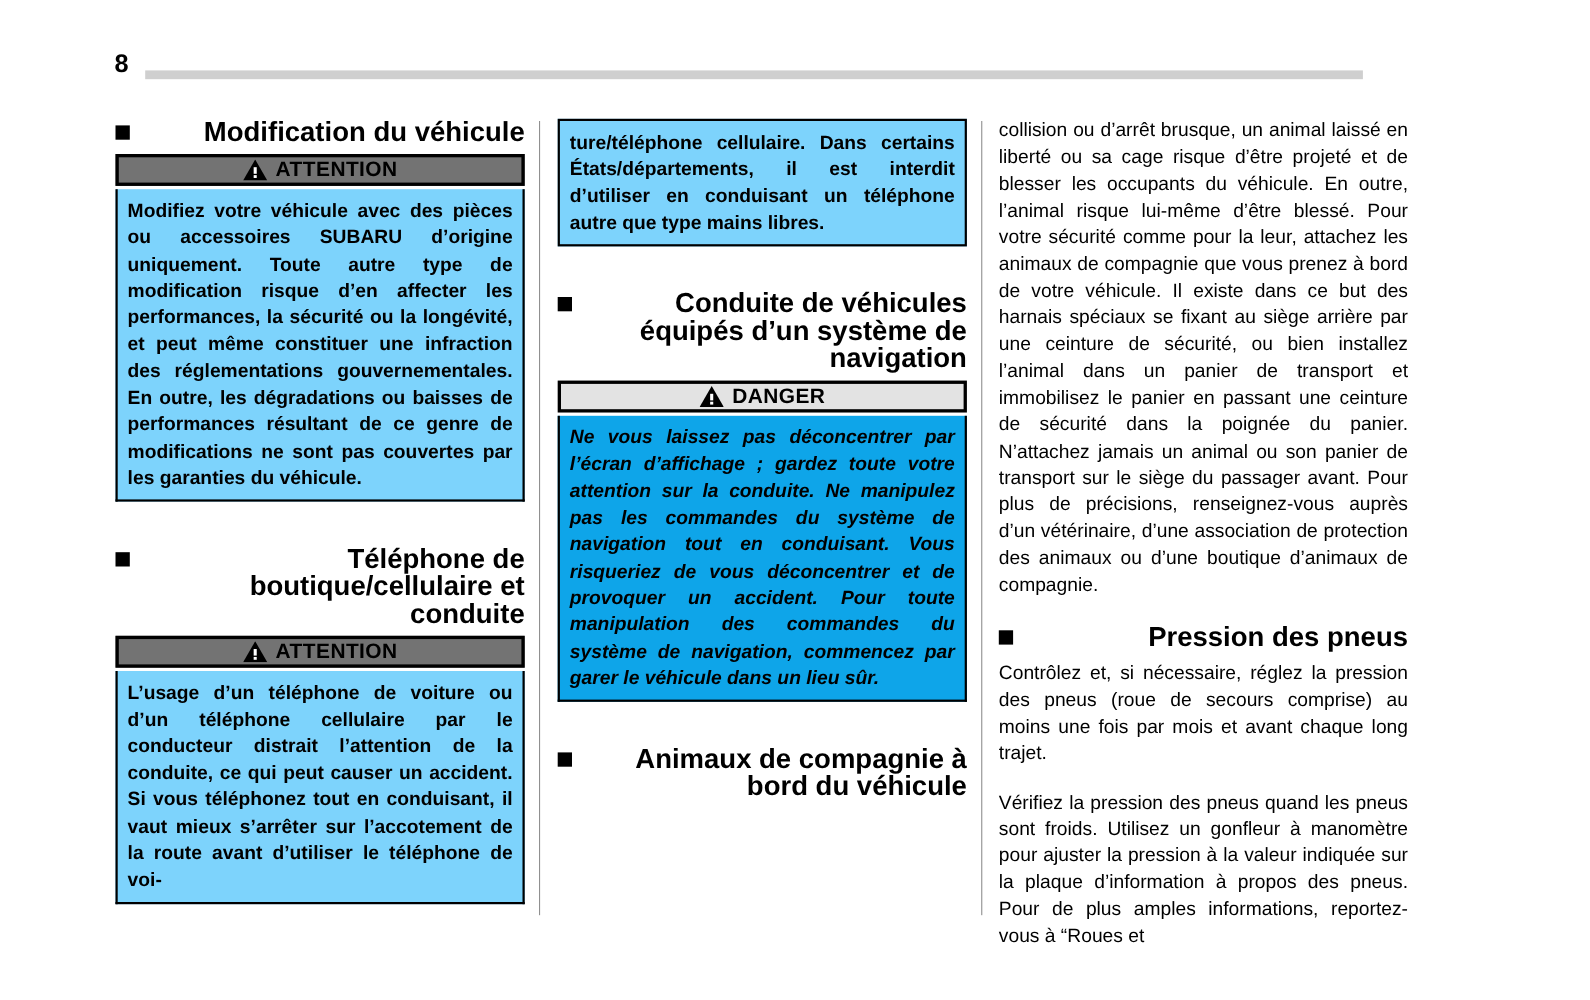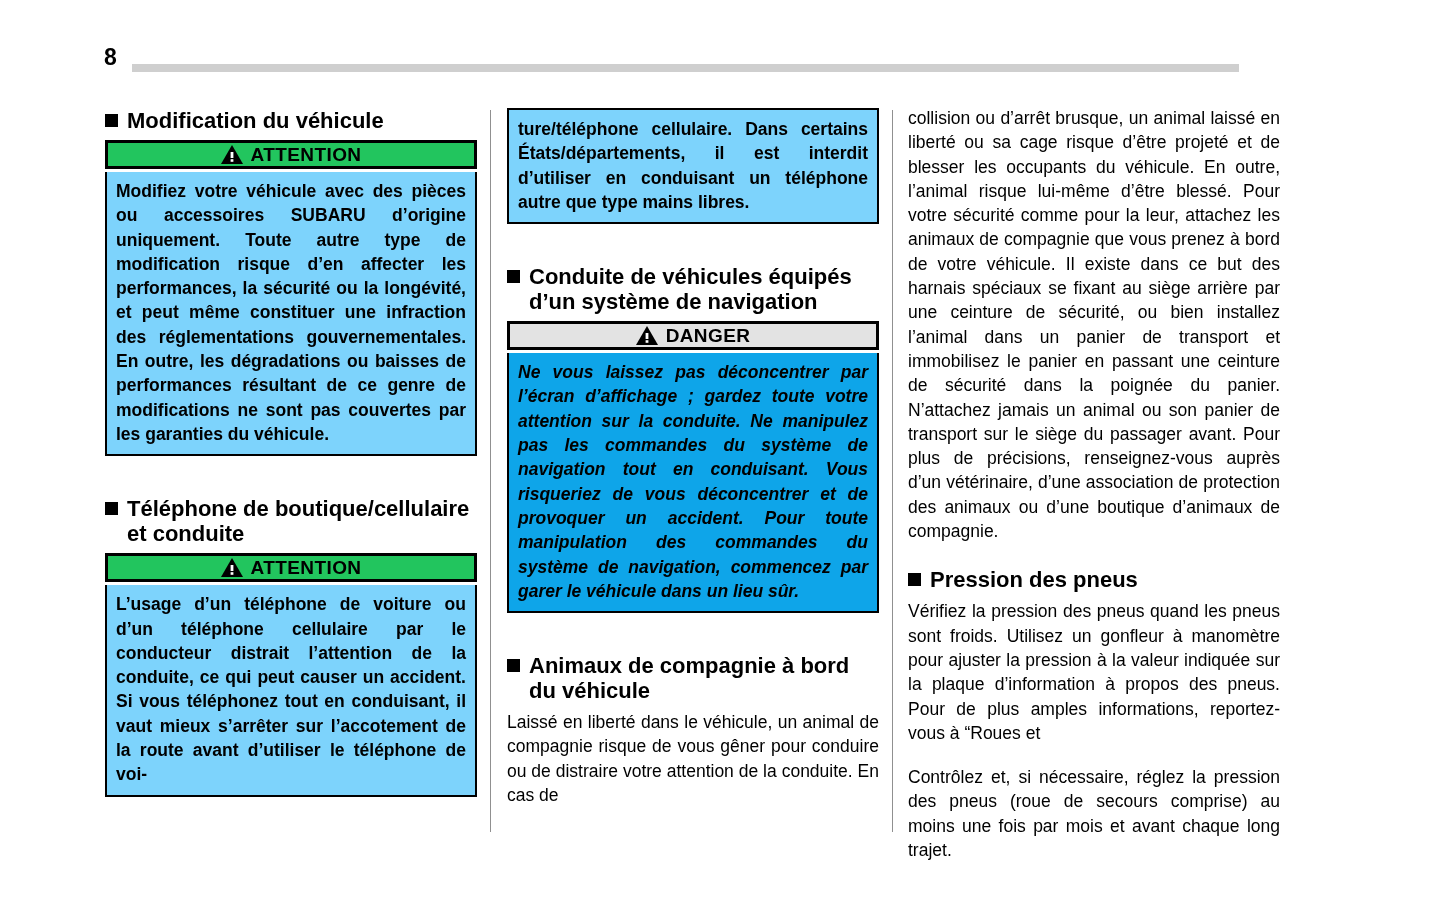--- a/index.html
+++ b/index.html
@@ -73,24 +73,25 @@
     height: 722px;
     background: #909090;
   }
   .divider-1 { left: 490px; }
   .divider-2 { left: 892px; }
 
   
   .section-head {
     display: flex;
     align-items: flex-start;
-    font-size: 22px;
+    font-size: 25px;
     font-weight: bold;
     line-height: 25px;
     margin: 0 0 7px 0;
+    text-align: right;
   }
   .bullet-square {
     flex: 0 0 auto;
     width: 13px;
     height: 13px;
     background: #000000;
     margin-top: 6px;
     margin-right: 9px;
   }
   .section-head-text {
@@ -101,21 +102,21 @@
   
   .warn-block {
     margin-bottom: 6px;
   }
   .warn-head {
     border: 3px solid #000000;
     height: 29px;
     display: flex;
     align-items: center;
     justify-content: center;
-    background: #22c55e;
+    background: #737373;
     box-sizing: border-box;
   }
   .warn-head.gray { background: #e3e3e3; align-items: center; }
   .warn-head-label {
     font-size: 19px;
     font-weight: bold;
     letter-spacing: 0.4px;
     line-height: 20px;
     margin-left: 8px;
   }
@@ -257,34 +258,33 @@
         </div>
       </div>
 
       <div class="spacer-lg"></div>
 
       <div class="section-head">
         <span class="bullet-square"></span>
         <span class="section-head-text">Animaux de compagnie à bord du véhicule</span>
       </div>
 
-      <p class="body-para">Laissé en liberté dans le véhicule, un animal de compagnie risque de vous gêner pour conduire ou de distraire votre attention de la conduite. En cas de</p>
 
     </div>
 
     <div class="col col-3">
 
       <p class="body-para" style="margin-top:-2px;">collision ou d’arrêt brusque, un animal laissé en liberté ou sa cage risque d’être projeté et de blesser les occupants du véhicule. En outre, l’animal risque lui-même d’être blessé. Pour votre sécurité comme pour la leur, attachez les animaux de compagnie que vous prenez à bord de votre véhicule. Il existe dans ce but des harnais spéciaux se fixant au siège arrière par une ceinture de sécurité, ou bien installez l’animal dans un panier de transport et immobilisez le panier en passant une ceinture de sécurité dans la poignée du panier. N’attachez jamais un animal ou son panier de transport sur le siège du passager avant. Pour plus de précisions, renseignez-vous auprès d’un vétérinaire, d’une association de protection des animaux ou d’une boutique d’animaux de compagnie.</p>
 
       <div class="spacer-md"></div>
 
       <div class="section-head">
         <span class="bullet-square"></span>
         <span class="section-head-text">Pression des pneus</span>
       </div>
 
+      <p class="body-para">Contrôlez et, si nécessaire, réglez la pression des pneus (roue de secours comprise) au moins une fois par mois et avant chaque long trajet.</p>
       <p class="body-para">Vérifiez la pression des pneus quand les pneus sont froids. Utilisez un gonfleur à manomètre pour ajuster la pression à la valeur indiquée sur la plaque d’information à propos des pneus. Pour de plus amples informations, reportez-vous à “Roues et</p>
-      <p class="body-para">Contrôlez et, si nécessaire, réglez la pression des pneus (roue de secours comprise) au moins une fois par mois et avant chaque long trajet.</p>
 
     </div>
 
   </div>
 </div>
 
 </body></html>

